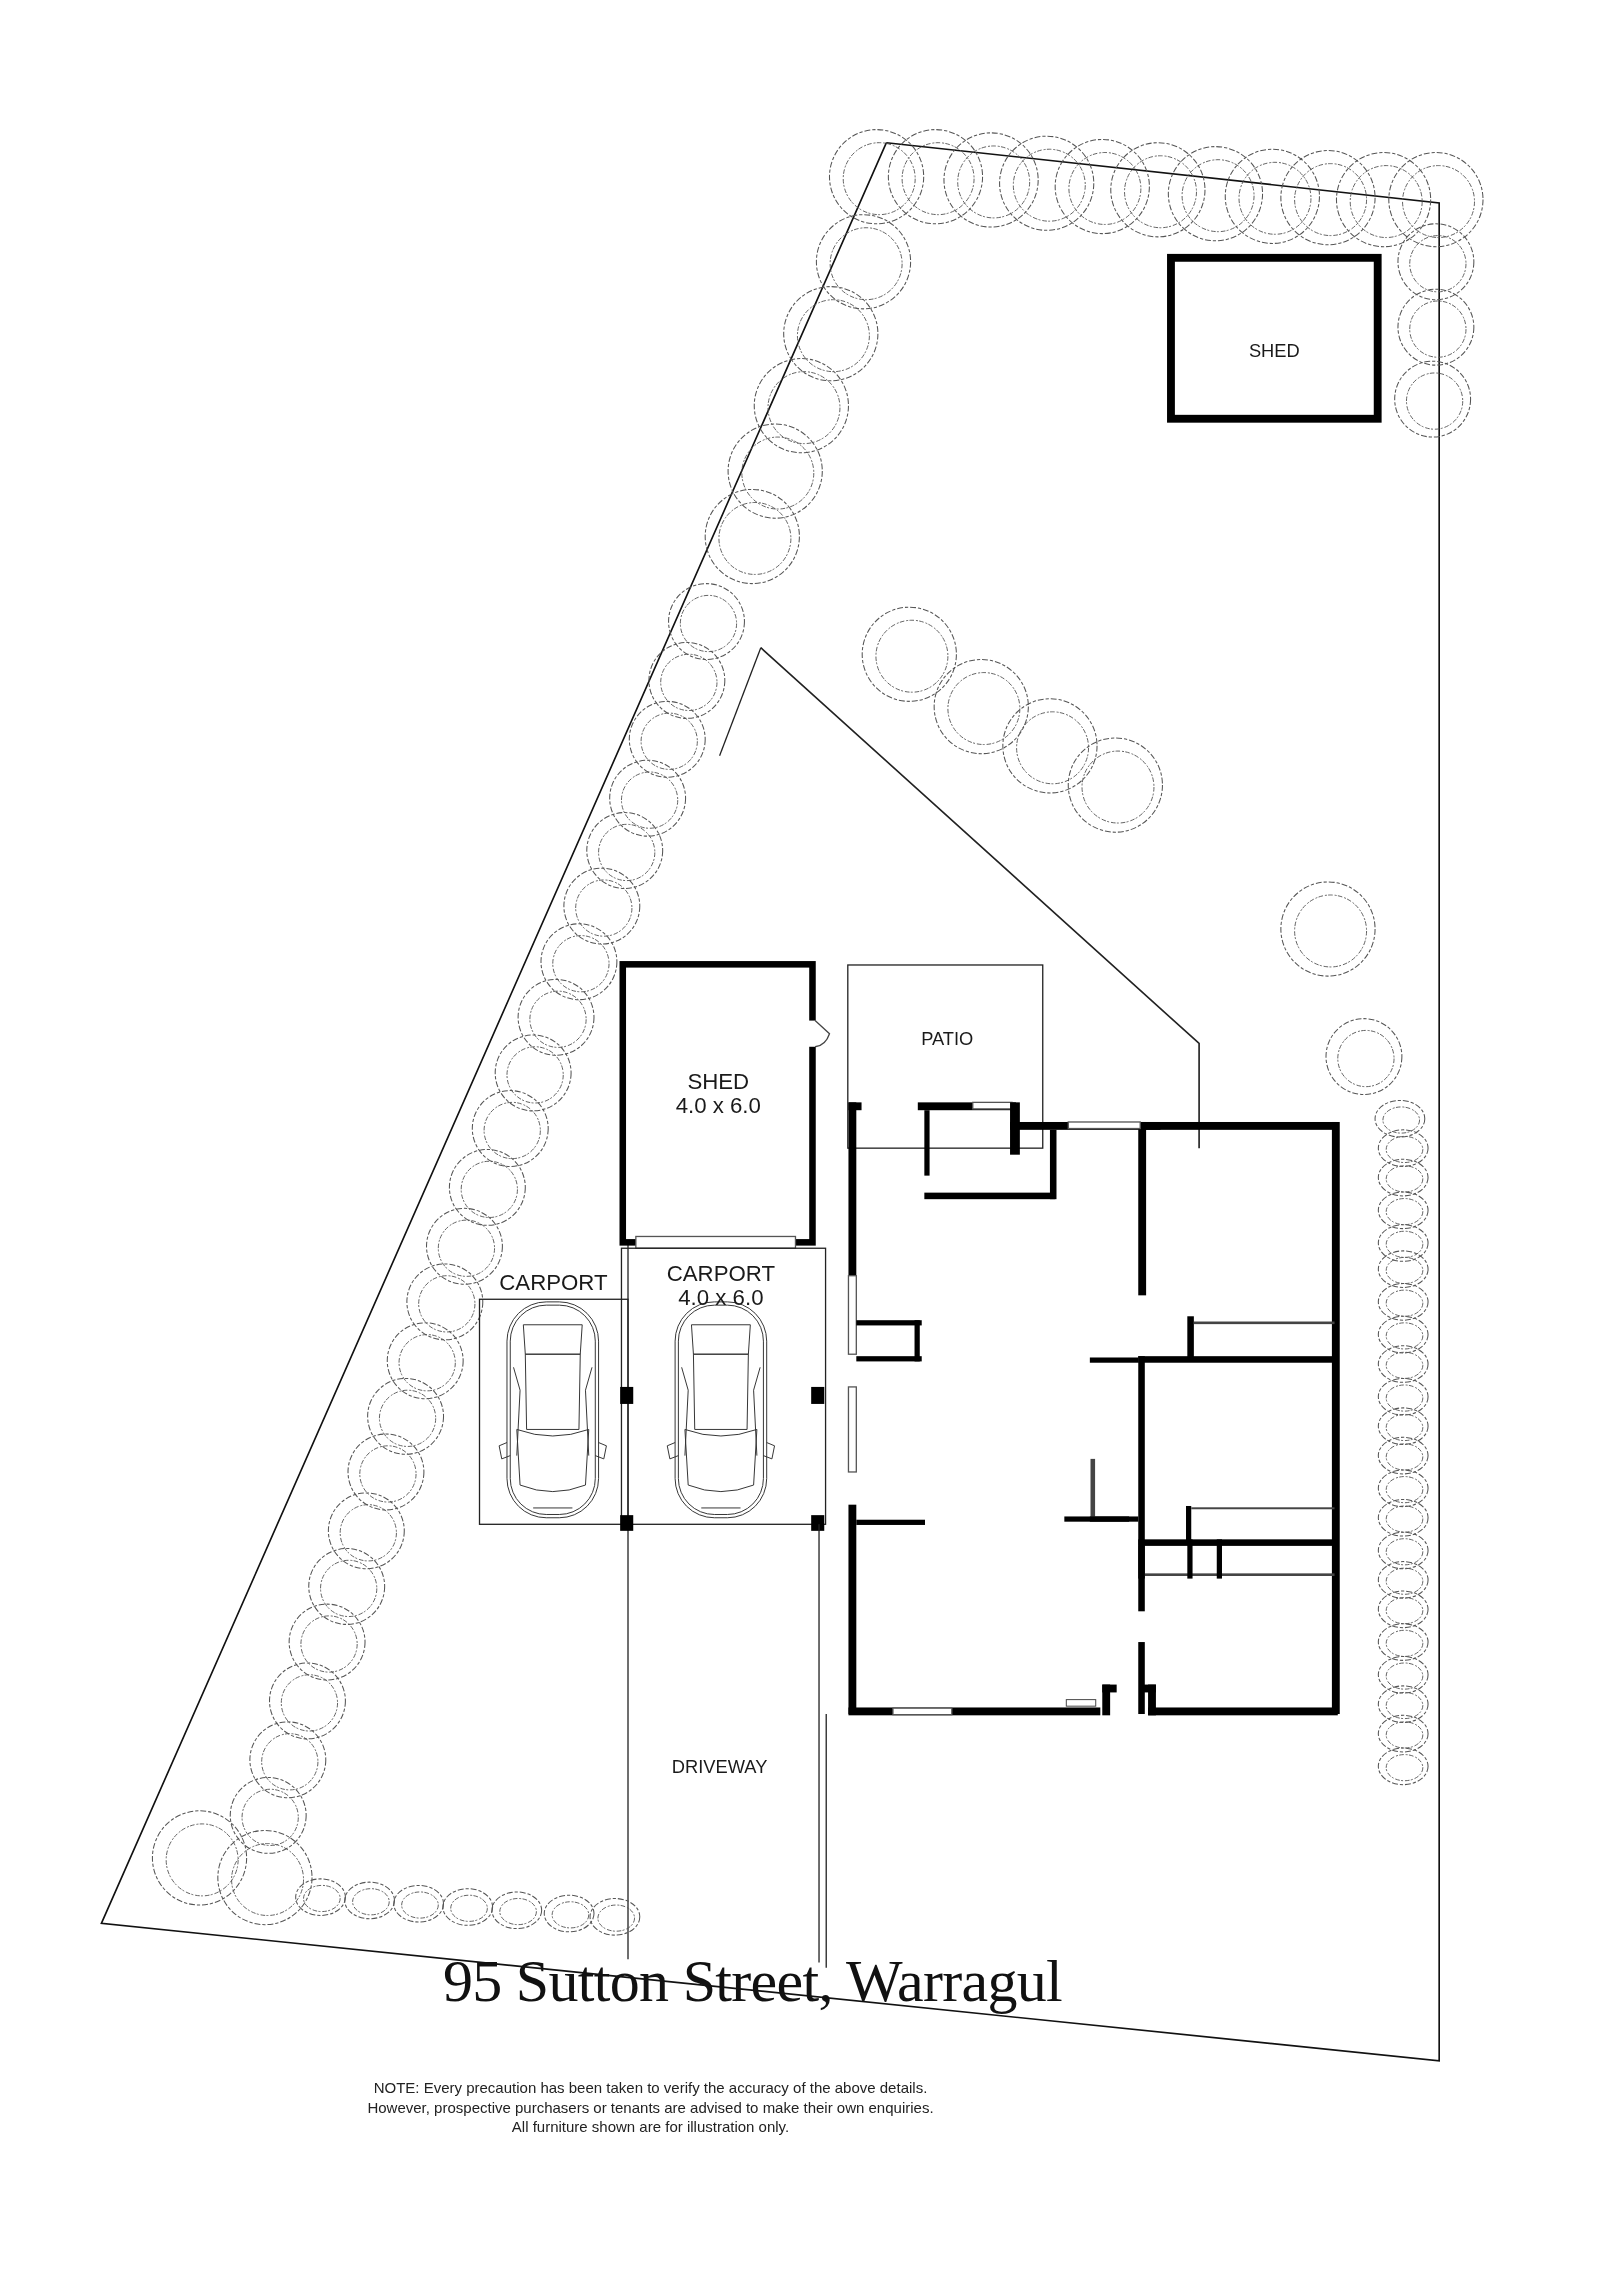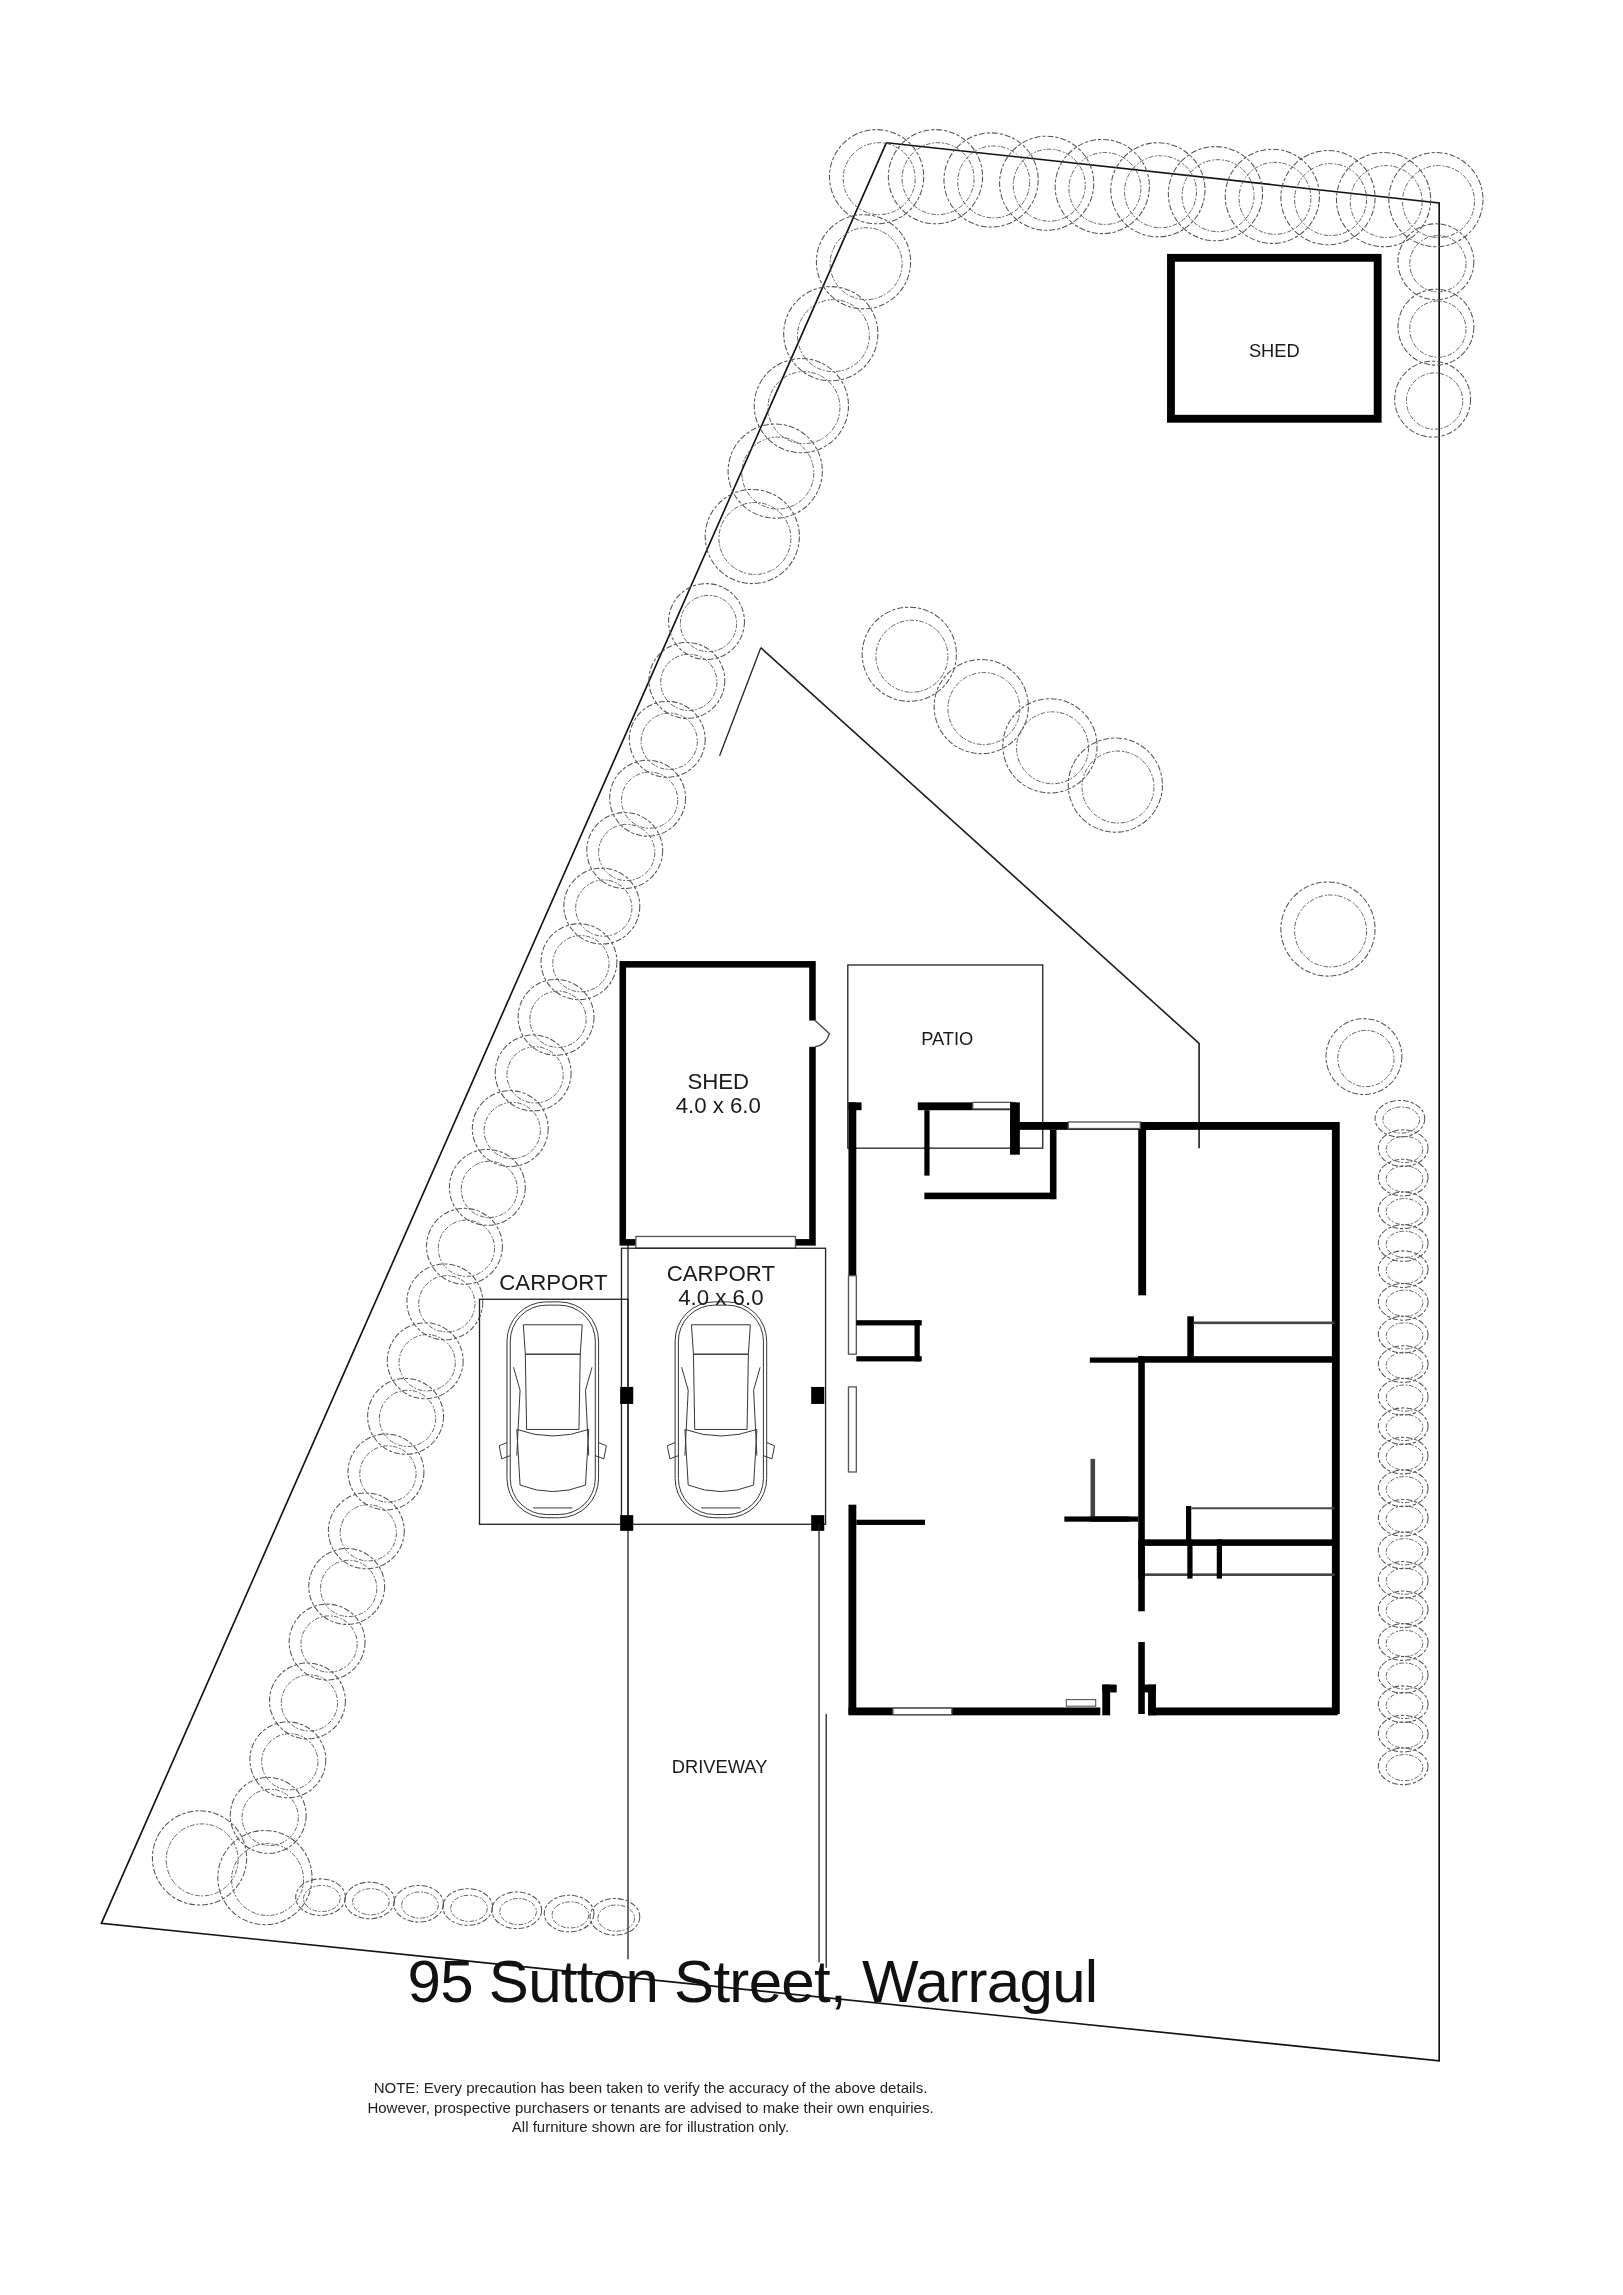--- a/index.html
+++ b/index.html
@@ -5,21 +5,21 @@
   html, body { margin:0; padding:0; background:#ffffff; }
   body { width:1623px; height:2295px; position:relative; overflow:hidden; font-family:"Liberation Sans", sans-serif; color:#1a1a1a; }
   svg#plan { position:absolute; left:0; top:0; }
   .lbl { font-family:"Liberation Sans", sans-serif; font-size:34px; fill:#1a1a1a; text-anchor:middle; }
   .lbl-sm { font-family:"Liberation Sans", sans-serif; font-size:28px; fill:#1a1a1a; text-anchor:middle; }
   .wall { fill:#000; }
   .hair { fill:none; stroke:#333; stroke-width:1.5; }
   .win { fill:#fff; stroke:#555; stroke-width:2; }
   .tree { fill:none; stroke:#555; stroke-width:1.6; stroke-dasharray:9 3 5 3; }
   .tree2 { fill:none; stroke:#555; stroke-width:1.4; stroke-dasharray:7 3 3 2; }
-  .title { position:absolute; left:0; width:1623px; top:1947px; text-align:center; font-family:Liberation Sans, sans-serif; font-size:60px; letter-spacing:-0.7px; color:#111; }
+  .title { position:absolute; left:0; width:1623px; top:1947px; text-align:center; font-family:Liberation Serif, serif; font-size:60px; letter-spacing:-0.7px; color:#111; }
   .title span { position:relative; left:-59px; }
   .note { position:absolute; left:0; width:1419px; top:2078px; text-align:center; font-family:"Liberation Sans", sans-serif; font-size:15px; line-height:19.6px; color:#222; }
   .note div { position:relative; left:-59px; }
 </style>
 </head>
 <body>
 
 <svg id="plan" width="1623" height="2295" viewBox="0 0 2481 3508" xmlns="http://www.w3.org/2000/svg">
   <defs>
     <g id="tree-lg">

